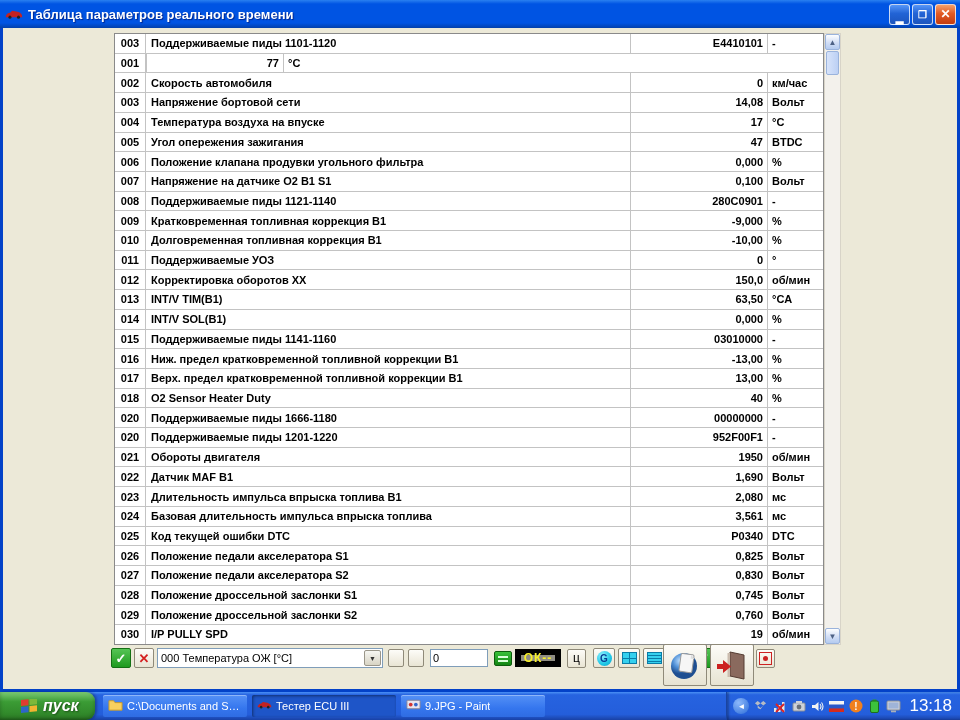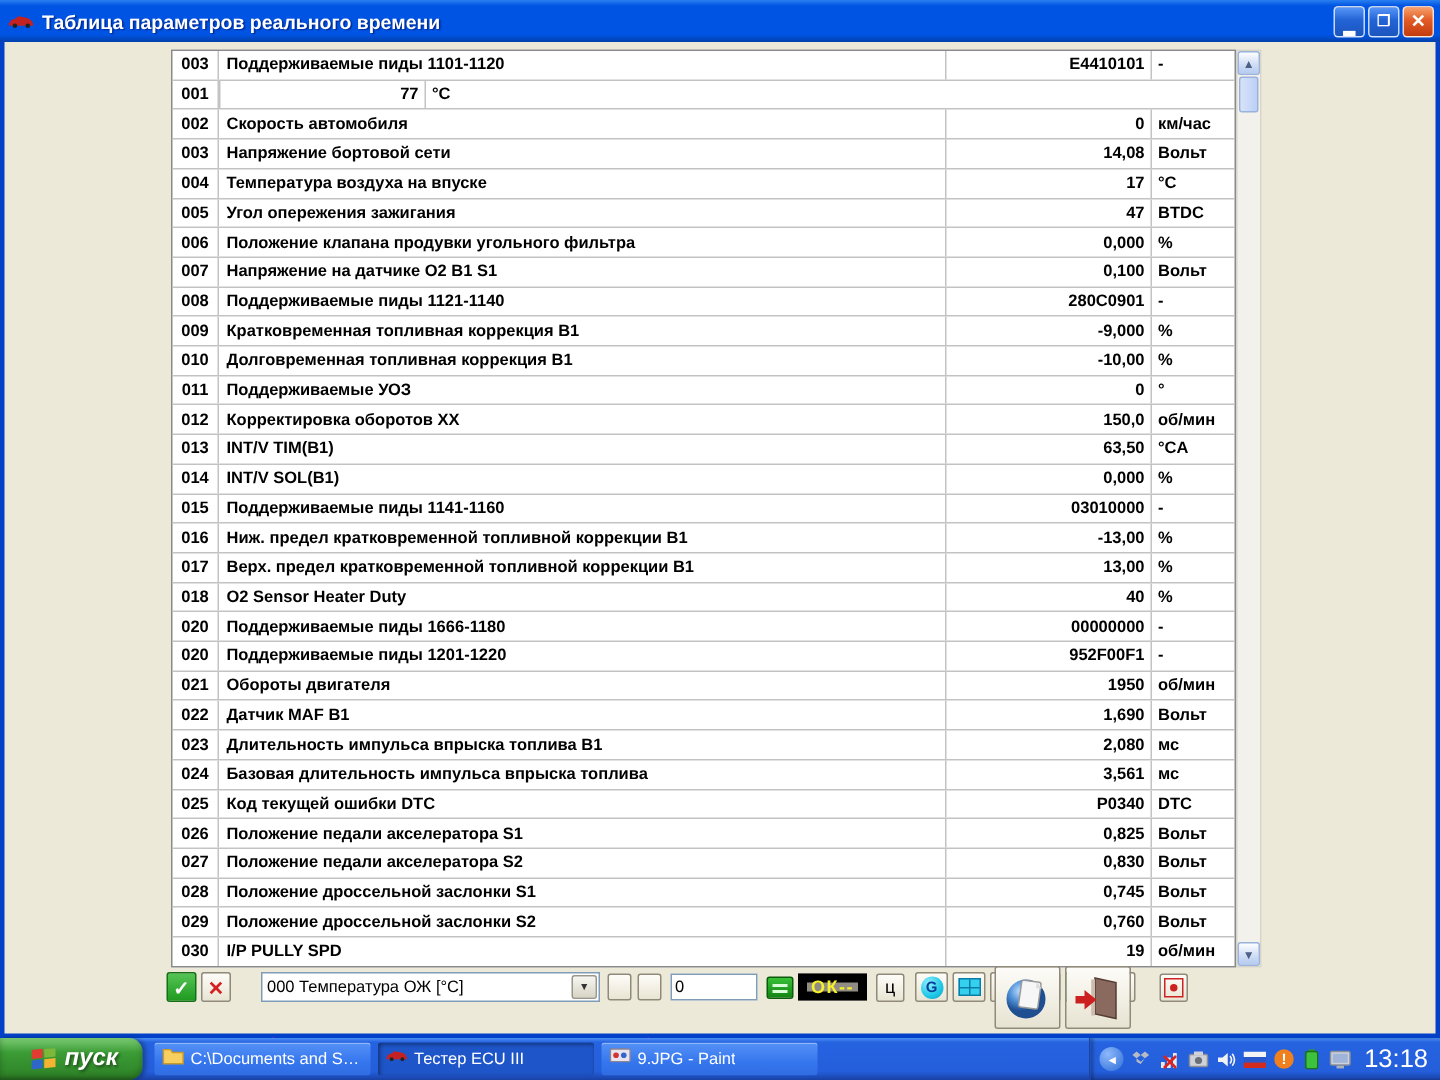--- a/index.html
+++ b/index.html
@@ -47,21 +47,21 @@
   .sb-down{bottom:0;}
   .sb-thumb{position:absolute;left:1px;right:1px;top:17px;height:24px;border:1px solid #9ab3dc;border-radius:2px;
     background:linear-gradient(90deg,#d7e3fa,#bcd0f4);box-sizing:border-box;}
 
   
   .toolbar{position:absolute;left:108px;top:618px;height:24px;display:flex;align-items:center;}
   .tbtn{height:20px;border:1px solid #8f8a79;border-radius:2px;background:linear-gradient(180deg,#fdfcf8,#e9e5d4);
     display:flex;align-items:center;justify-content:center;box-sizing:border-box;flex:0 0 auto;}
   .btn-check{width:20px;background:linear-gradient(180deg,#55c455,#1f9a1f);color:#fff;font-size:13px;font-weight:bold;border-color:#147014;}
   .btn-x{width:20px;color:#d42020;font-size:13px;font-weight:bold;}
-  .combo{width:226px;height:20px;margin-left:20px;border:1px solid #7f9db9;background:#fff;display:flex;
+  .combo{width:226px;height:20px;margin-left:3px;border:1px solid #7f9db9;background:#fff;display:flex;
     align-items:center;box-sizing:border-box;}
   .combo-text{flex:1;font-size:11px;padding-left:3px;white-space:nowrap;overflow:hidden;color:#000;}
   .combo-arrow{width:17px;height:16px;margin:1px;background:linear-gradient(180deg,#f6f6f2,#d8d4c4);
     border:1px solid #9a968a;border-radius:2px;font-size:7px;color:#333;display:flex;align-items:center;justify-content:center;box-sizing:border-box;}
   .smallbtn{width:16px;height:18px;margin-left:5px;}
   .tb-input{width:58px;height:18px;margin-left:6px;border:1px solid #7f9db9;font-size:11px;padding:0 2px;box-sizing:border-box;font-family:"Liberation Sans",sans-serif;}
   .chip{width:18px;height:15px;margin-left:6px;background:linear-gradient(180deg,#39c139,#128412);
     border:1px solid #0c5c0c;border-radius:2px;position:relative;box-sizing:border-box;}
   .chip::before{content:"";position:absolute;left:3px;top:4px;right:3px;height:2px;background:#d9ffd9;}
   .chip::after{content:"";position:absolute;left:3px;bottom:3px;right:3px;height:2px;background:#d9ffd9;}

